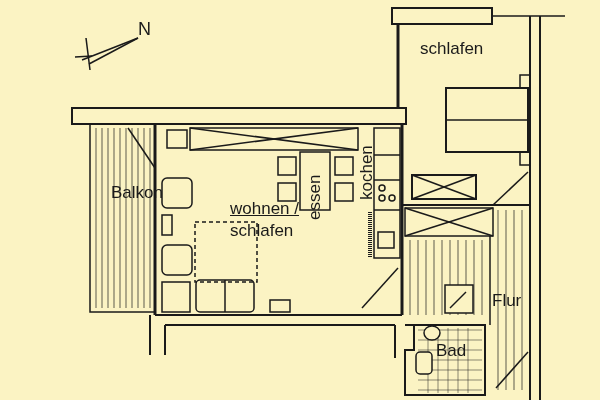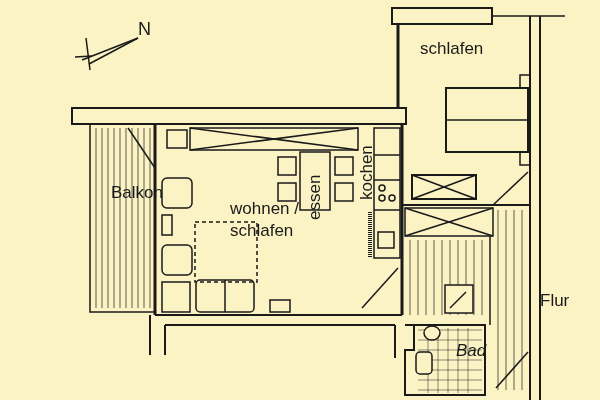--- a/index.html
+++ b/index.html
@@ -136,18 +136,18 @@
     <line x1="450" y1="308" x2="466" y2="292"></line>
     <ellipse cx="432" cy="333" rx="8" ry="7" fill="#fbf3c3"></ellipse>
     <rect x="416" y="352" width="16" height="22" rx="4" fill="#fbf3c3"></rect>
     <line x1="496" y1="388" x2="528" y2="352"></line>
   </g>
 </svg>
 
 <div class="lbl" style="left:138px;top:20px;font-size:18px;">N</div>
 <div class="lbl" style="left:420px;top:40px;">schlafen</div>
 <div class="lbl" style="left:94px;top:184px;margin-left:17px;">Balkon</div>
-<div class="lbl" style="left:230px;top:200px;">wohnen /</div>
+<div class="lbl" style="left:230px;top:200px;text-decoration:underline;">wohnen /</div>
 <div class="lbl" style="left:230px;top:222px;">schlafen</div>
 <div class="lbl vert" style="left:306px;top:220px;">essen</div>
 <div class="lbl vert" style="left:358px;top:200px;">kochen</div>
-<div class="lbl" style="left:492px;top:292px;margin-left:48px;">Flur</div>
-<div class="lbl" style="left:456px;top:342px;font-style:italic;">Bad</div>
+<div class="lbl" style="left:492px;top:292px;">Flur</div>
+<div class="lbl" style="left:436px;top:342px;">Bad</div>
 
 </body></html>

